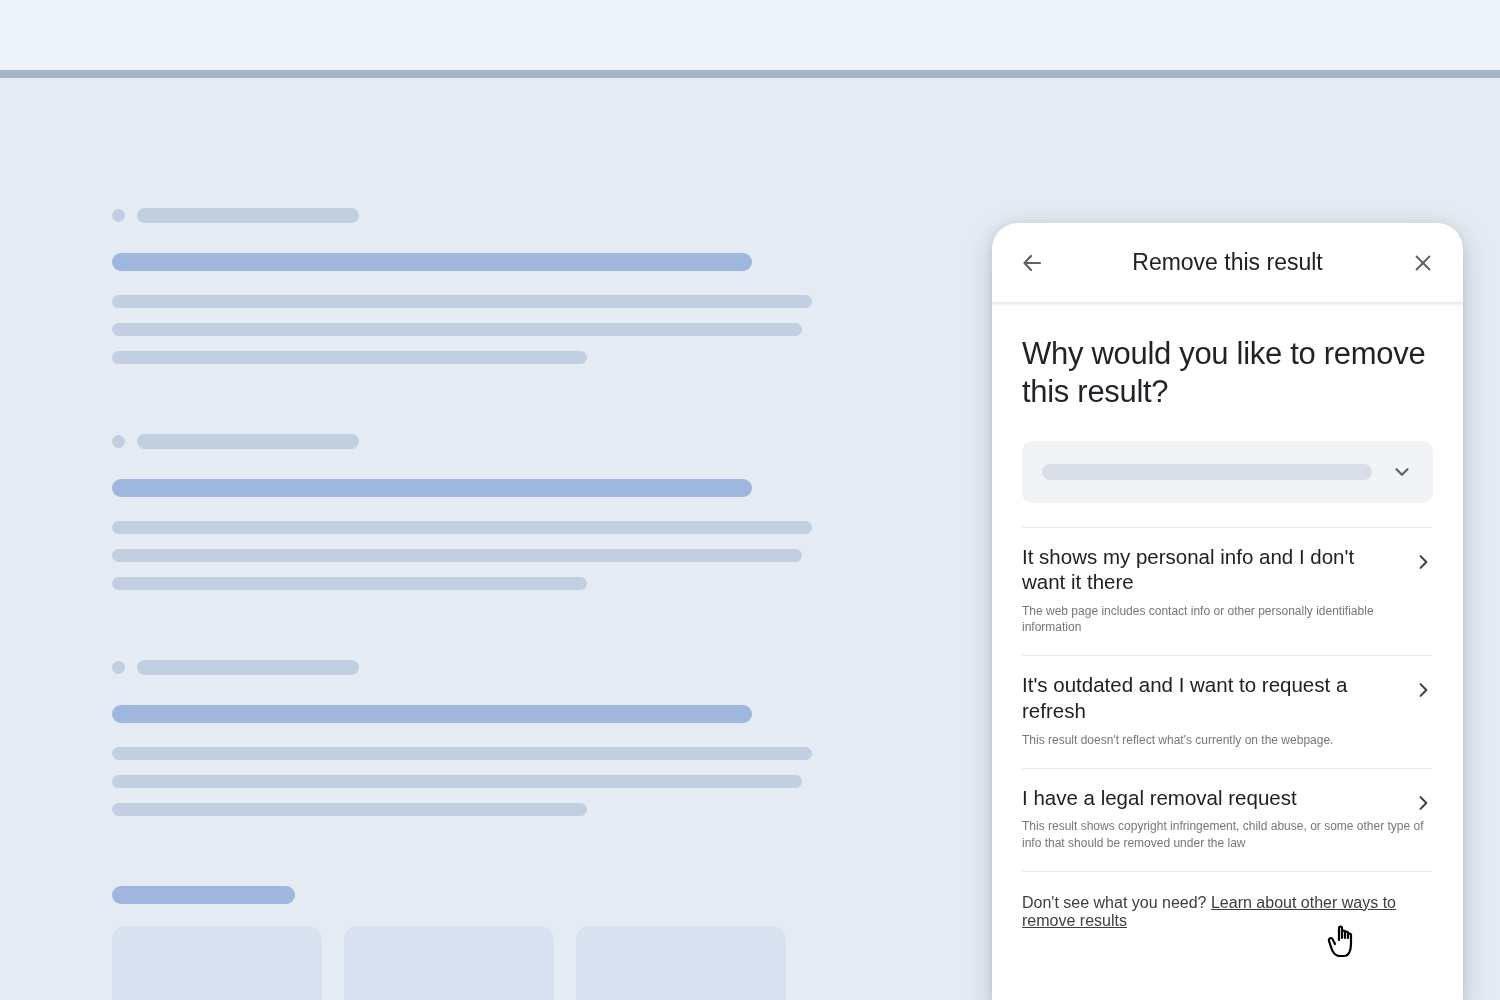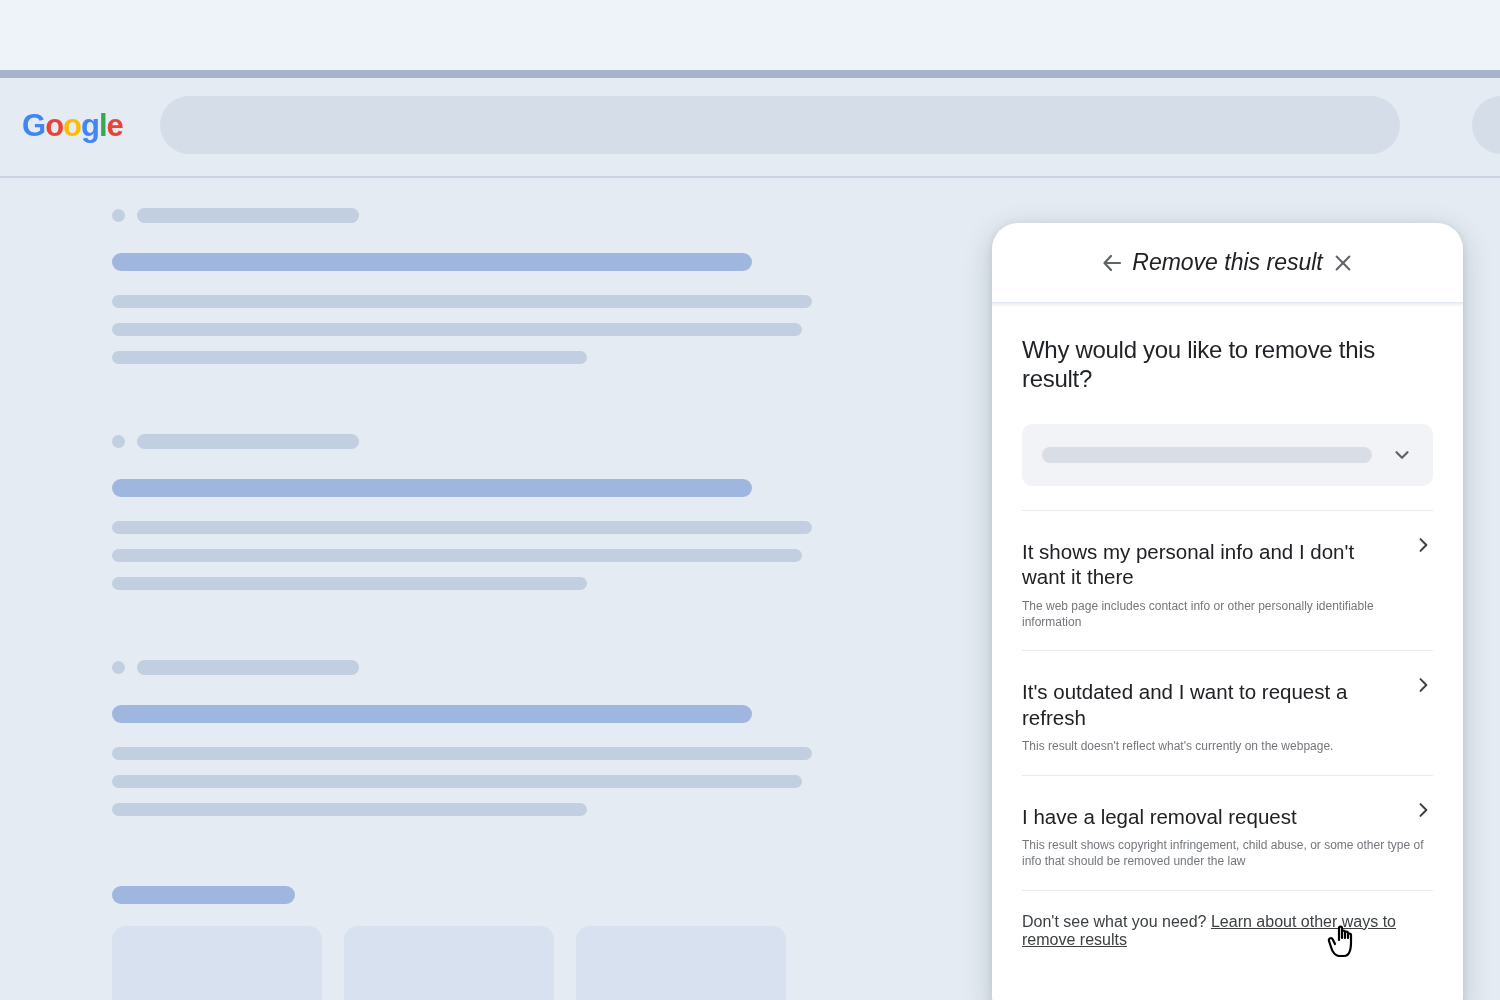--- a/index.html
+++ b/index.html
@@ -99,25 +99,24 @@
     height: 800px;
     background: #ffffff;
     border-radius: 26px;
     box-shadow: 0 8px 30px rgba(30,40,60,0.18), 0 2px 8px rgba(30,40,60,0.10);
     overflow: hidden;
   }
   .panel-hdr {
     height: 80px;
     display: flex;
     align-items: center;
-    justify-content: center;
+    justify-content: space-between;
     padding: 0 20px;
     border-bottom: 1px solid #eef1f5;
     position: relative;
-    font-style: italic;
   }
   .panel-hdr::after {
     content:"";
     position:absolute; left:0; right:0; bottom:-5px;
     height:5px;
     background: linear-gradient(#e2e8f2, transparent);
   }
   .icon-btn {
     width: 40px; height: 40px;
     display: flex; align-items: center; justify-content: center;
@@ -128,21 +127,21 @@
   .panel-title {
     font-size: 23px;
     font-weight: 500;
     color: #202124;
   }
 
   .panel-body {
     padding: 32px 30px 0 30px;
   }
   .question {
-    font-size: 24px;
+    font-size: 31px;
     line-height: 1.22;
     color: #1f2226;
     font-weight: 500;
     margin-bottom: 30px;
     letter-spacing: -0.3px;
   }
 
   .dropdown {
     background: #f1f3f6;
     border-radius: 10px;
@@ -158,21 +157,21 @@
     height: 16px;
     flex: 1;
     max-width: 330px;
     background: #d9dee6;
     border-radius: 8px;
   }
   .chev { color:#5f6368; }
 
   .option {
     border-top: 1px solid #e7eaee;
-    padding: 28px 0 20px 0;
+    padding: 16px 0 20px 0;
     position: relative;
     cursor: pointer;
   }
   .option:first-of-type { border-top: none; }
   .opt-title {
     font-size: 20.5px;
     line-height: 1.25;
     color: #202124;
     padding-right: 38px;
     font-weight: 400;
@@ -210,27 +209,20 @@
   svg { display:block; }
 </style>
 </head>
 <body>
 
 <div class="outer-frame">
   <div class="browser-chrome-top"></div>
 
   <div class="page-stage">
 
-    <div class="search-header">
-      <div class="logo">
-        <span class="g1">G</span><span class="o1">o</span><span class="o2">o</span><span class="g2">g</span><span class="l1">l</span><span class="e1">e</span>
-      </div>
-      <div class="search-pill"></div>
-      <div class="avatar-circle"></div>
-    </div>
 
     <div class="results">
 
       <div class="result-block">
         <div class="result-row1">
           <div class="dot-sk"></div>
           <div class="breadcrumb-sk"></div>
         </div>
         <div class="title-sk"></div>
         <div class="line-sk w1"></div>

